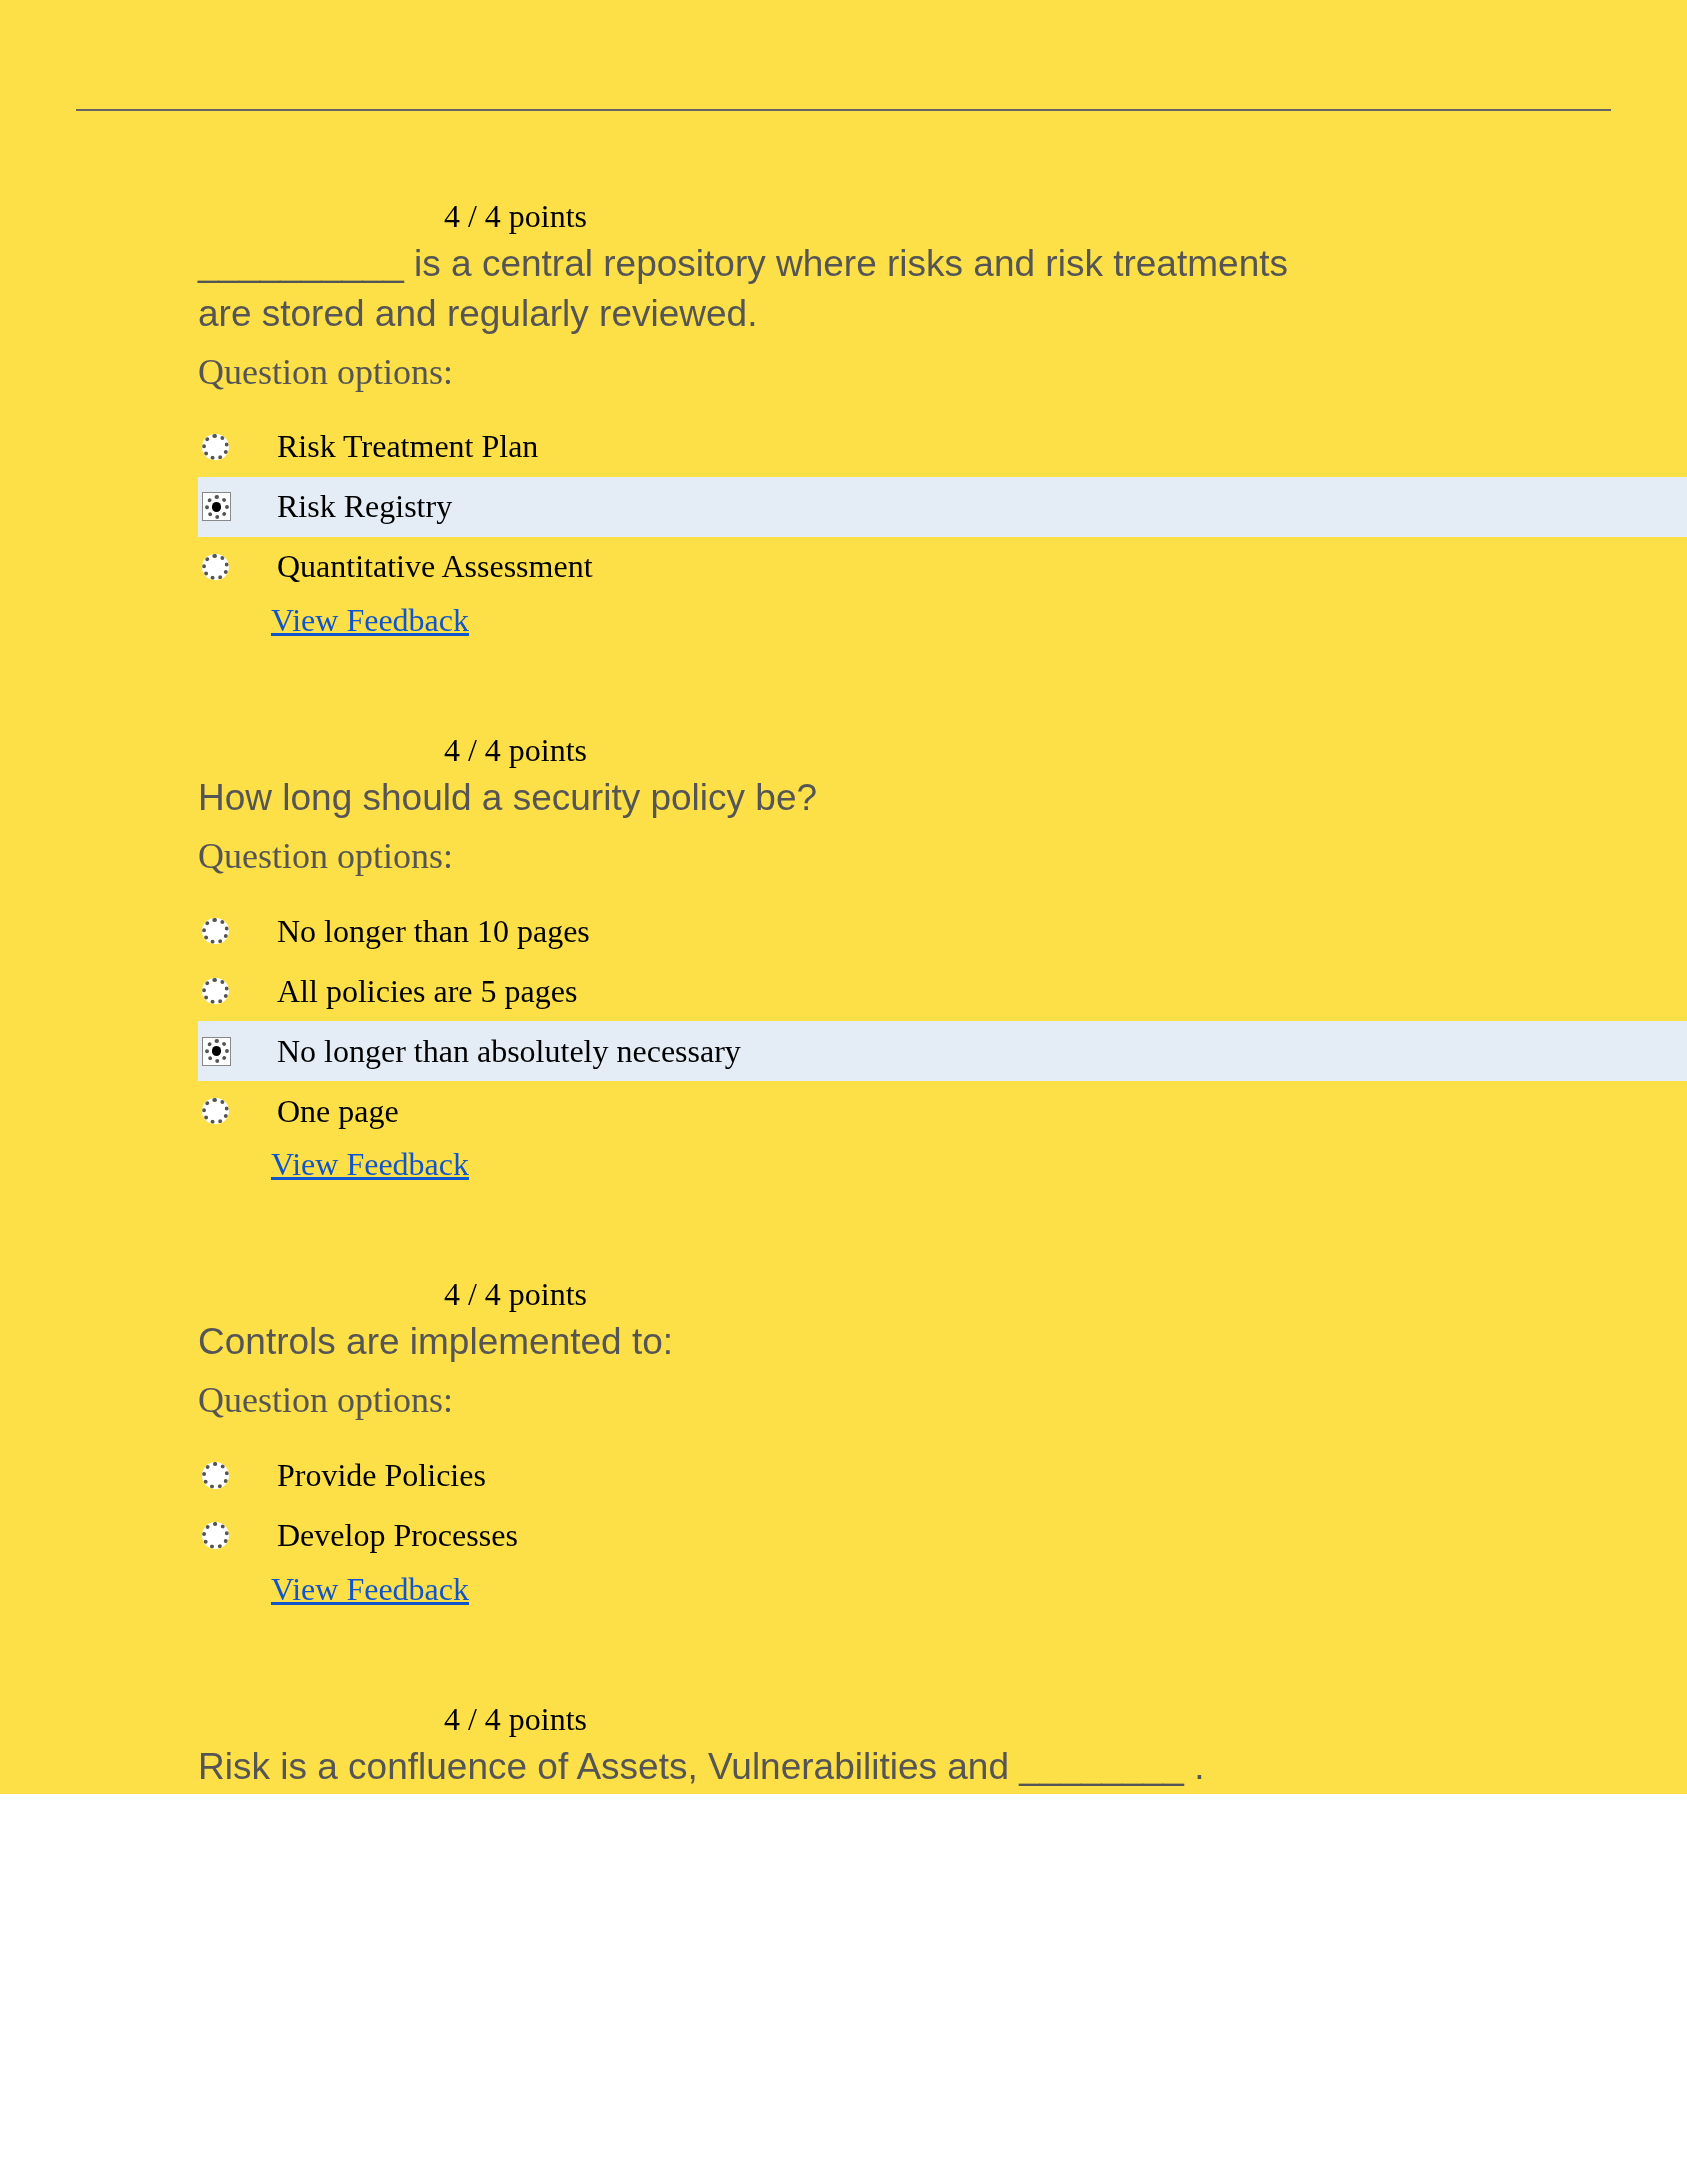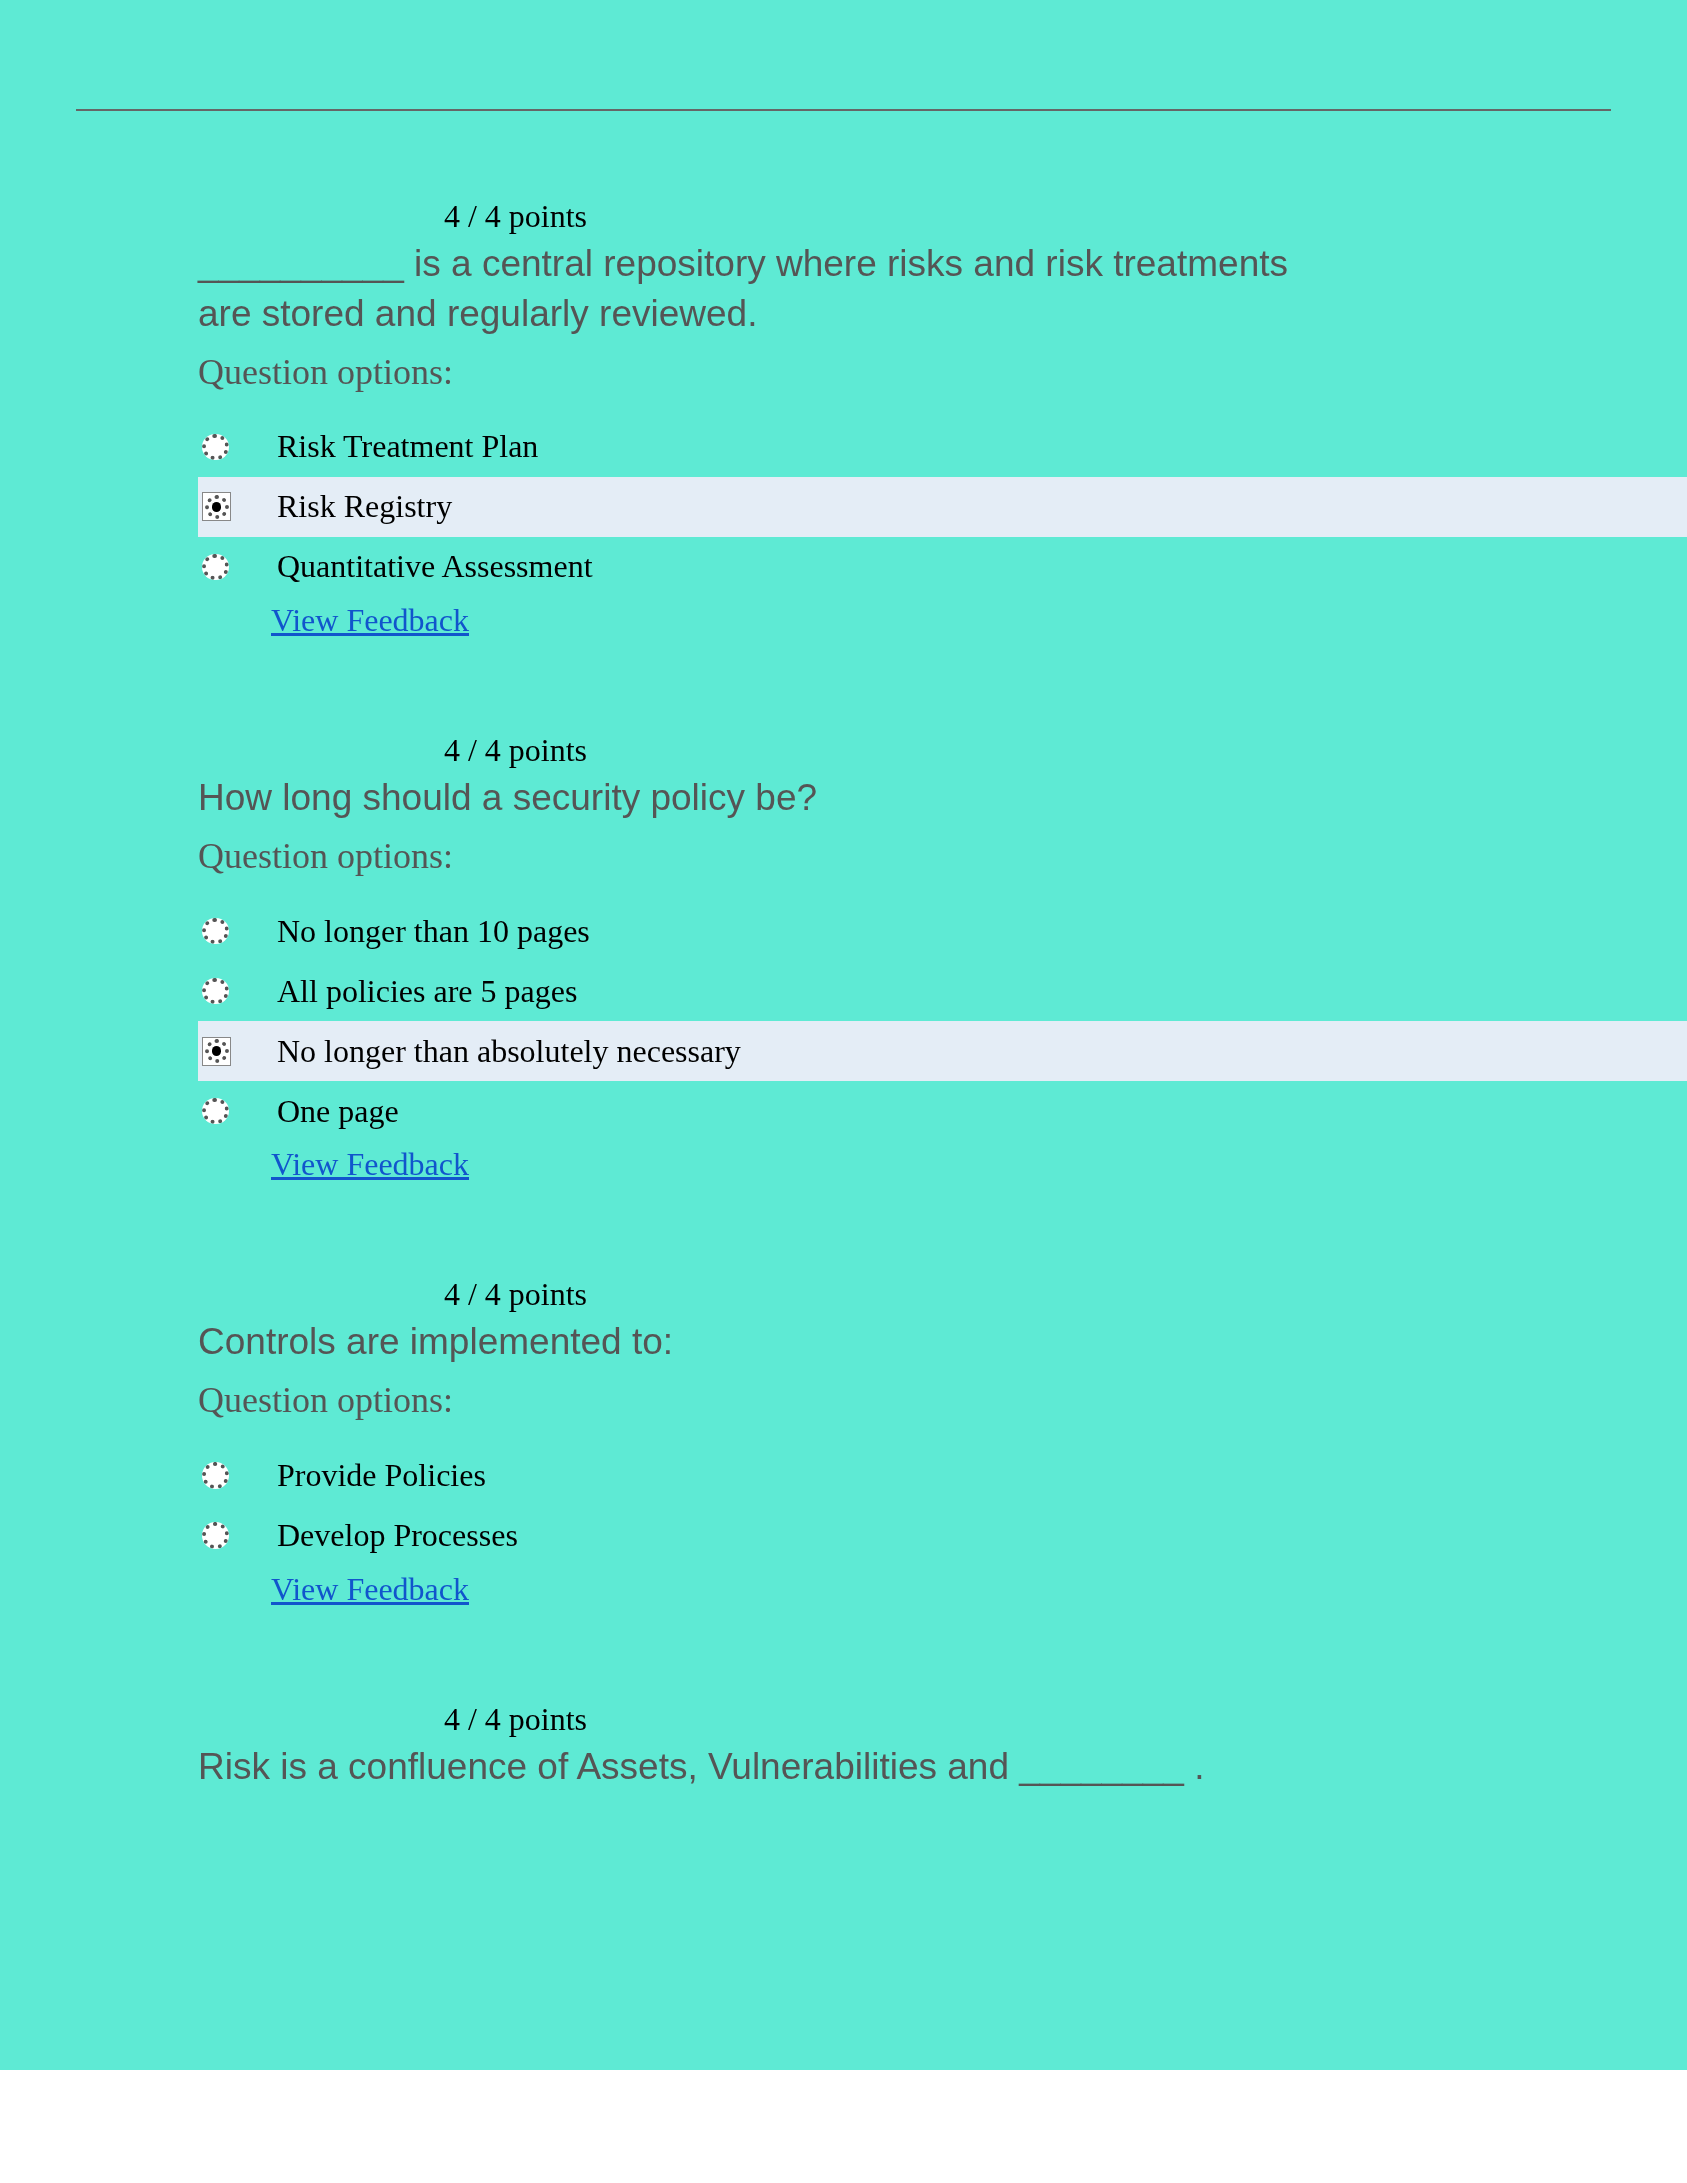--- a/index.html
+++ b/index.html
@@ -4,23 +4,23 @@
 <style>
   * { box-sizing: border-box; }
   html, body {
     margin: 0;
     padding: 0;
     background: #ffffff;
     font-family: Verdana, Geneva, sans-serif;
   }
   .page {
     width: 1687px;
-    height: 2070px;
+    height: 1794px;
     position: relative;
-    background: #5eead4;
+    background: #fde047;
   }
   .hr-top {
     position: absolute;
     top: 109px;
     left: 76px;
     right: 76px;
     height: 2px;
     background: #666666;
   }
   .content {

